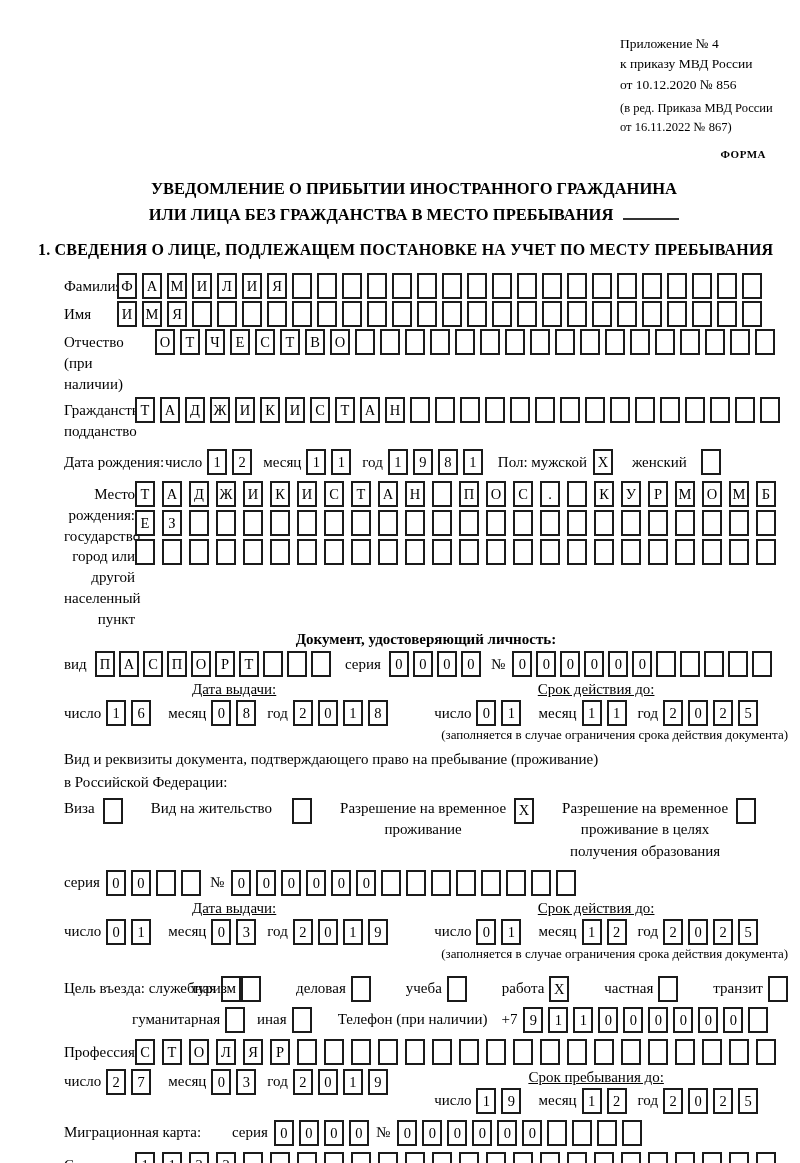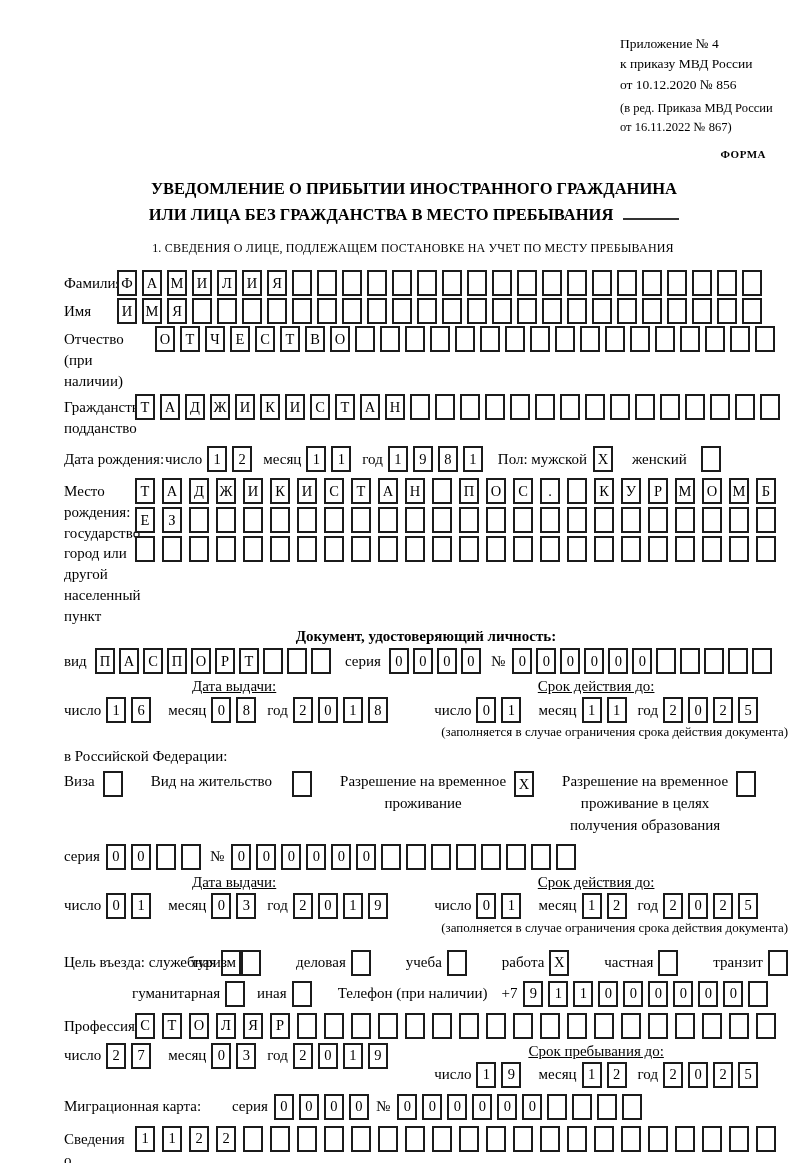--- a/index.html
+++ b/index.html
@@ -12,21 +12,21 @@
   
   .appendix { margin-left:556px; font-size:13.5px; line-height:1.5; }
   .appendix .small { font-size:12.5px; }
   .appendix .gap { margin-top:4px; }
   .forma { text-align:right; font-weight:bold; font-size:11px; margin:12px 22px 0 0; letter-spacing:.5px; }
 
   
   .title { text-align:center; font-weight:bold; font-size:16.5px; line-height:1.55; margin:16px 0 0 -24px; width:calc(100% + 24px); }
   .blank-line { display:inline-block; width:56px; border-bottom:2px solid #333; height:.9em; margin-left:10px; }
 
-  .sec-heading { font-weight:normal; font-size:12px; text-align:center; margin:14px 0 14px -26px; width:calc(100% + 26px); letter-spacing:.2px; }
+  .sec-heading { font-weight:bold; font-size:16px; margin:14px 0 14px -26px; width:calc(100% + 26px); letter-spacing:.2px; }
 
   
   .cells { display:flex; flex-wrap:nowrap; }
   .cell {
     box-sizing:border-box; flex:none; width:20px; height:26px;
     border:2px solid #1b1b1b; background:#fff; margin-right:5px;
     display:inline-flex; align-items:center; justify-content:center;
     font-size:14.5px; line-height:1;
   }
   .sp .cell { margin-right:7px; }
@@ -237,21 +237,21 @@
         <span class="cell">8</span>
         <span class="cell">1</span>
       </span>
     <span class="lbl m-l10">Пол: мужской</span>
     <span class="cell m-l6">X</span>
     <span class="lbl" style="margin-left:14px;font-family:Liberation Serif, serif;">женский</span>
     <span class="cell" style="margin-left:14px;"></span>
   </div>
 
   <div class="frow">
-    <div class="flabel w71" style="line-height:1.38;">
+    <div class="flabel w71" style="line-height:1.38;text-align:right;">
       <div>Место рождения:</div>
       <div>государство</div>
       <div>город или другой</div>
       <div>населенный пункт</div>
     </div>
     <div>
       <div class="cells sp crow">
           <span class="cell">Т</span>
           <span class="cell">А</span>
           <span class="cell">Д</span>
@@ -413,20 +413,21 @@
             <span class="cell">0</span>
             <span class="cell">2</span>
             <span class="cell">5</span>
           </span>
       </div>
     </div>
   </div>
   <div class="note">(заполняется в случае ограничения срока действия документа)</div>
 
   <div class="para">
+    <div>Вид и реквизиты документа, подтверждающего право на пребывание (проживание)</div>
     <div>в Российской Федерации:</div>
   </div>
 
   <div class="opt-row">
     <div class="opt">
       <div class="opt-text">Виза</div>
       <span class="cell"></span>
     </div>
     <div class="opt">
       <div class="opt-text">Вид на жительство</div>

